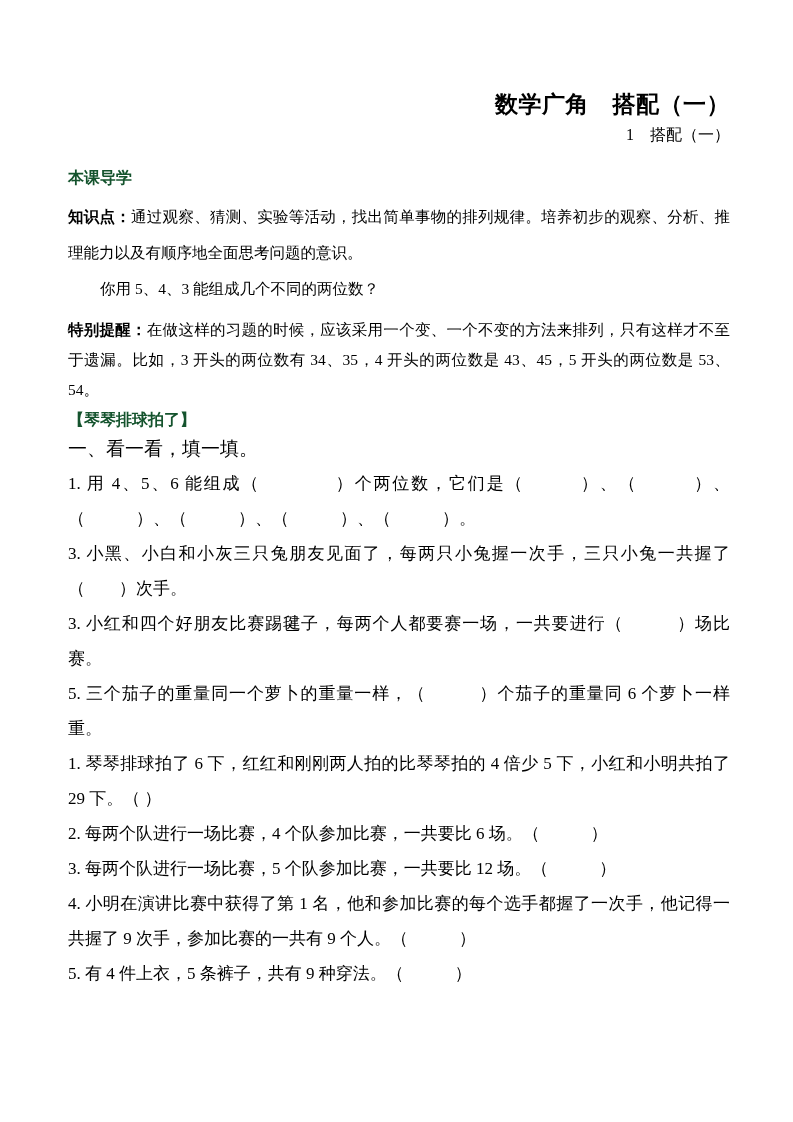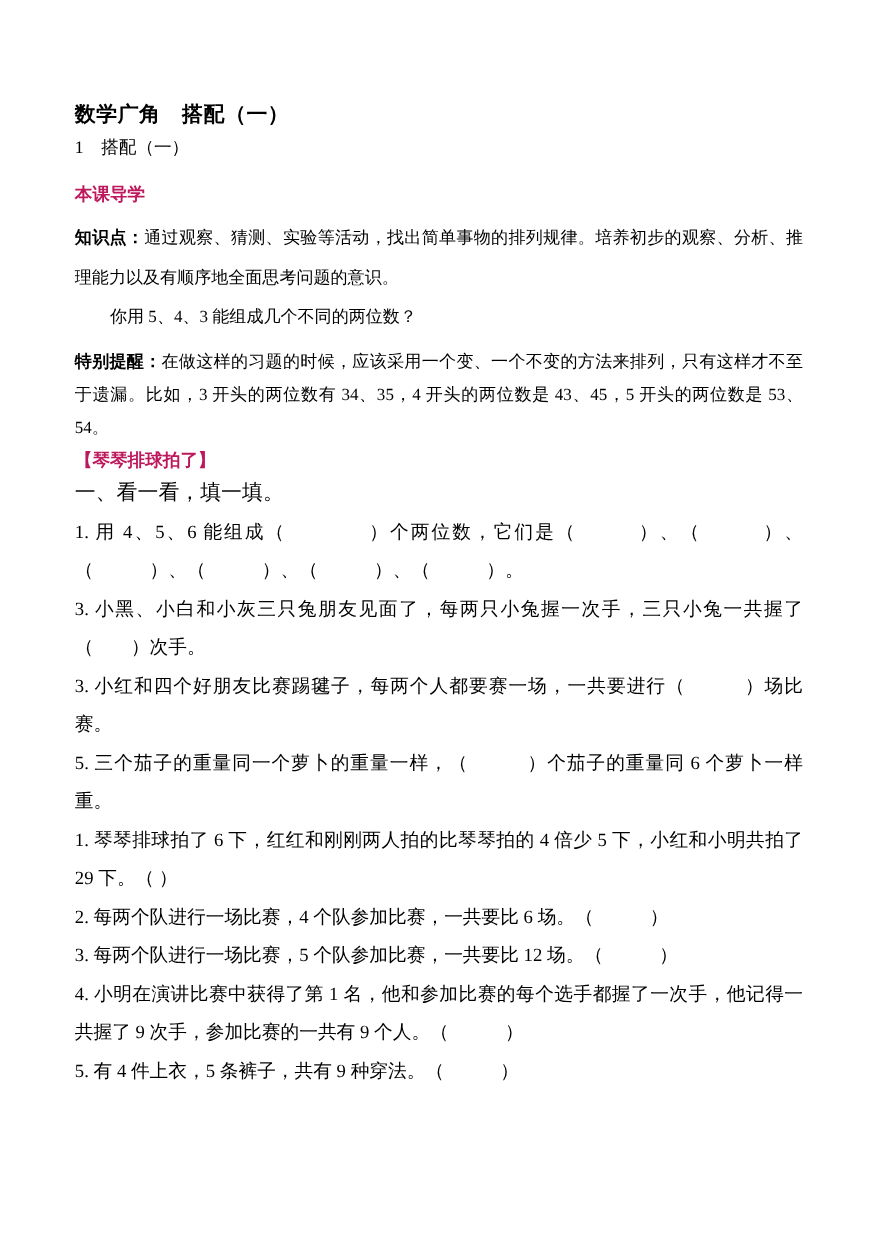--- a/index.html
+++ b/index.html
@@ -23,40 +23,40 @@
   }
   .content {
     position: absolute;
     left: 68px;
     top: 0;
     width: 662px;
   }
 
   
   .doc-title {
-    text-align: left;
-    font-size: 19px;
+    text-align: right;
+    font-size: 23px;
     font-weight: bold;
     letter-spacing: 0.5px;
     margin: 0;
     padding-top: 92px;
     line-height: 26px;
   }
   .doc-subtitle {
-    text-align: left;
+    text-align: right;
     font-size: 16px;
     font-weight: normal;
     margin: 0;
     padding-top: 5px;
     line-height: 24px;
   }
 
   
   .red-head {
-    color: #be185d;
+    color: #14532d;
     font-weight: bold;
     font-size: 16px;
     line-height: 22px;
     font-family: "Liberation Sans", "DejaVu Sans", sans-serif;
     margin: 0;
   }
   .red-head.h1 { padding-top: 20px; }
   .red-head.h2 { padding-top: 4px; }
 
   

